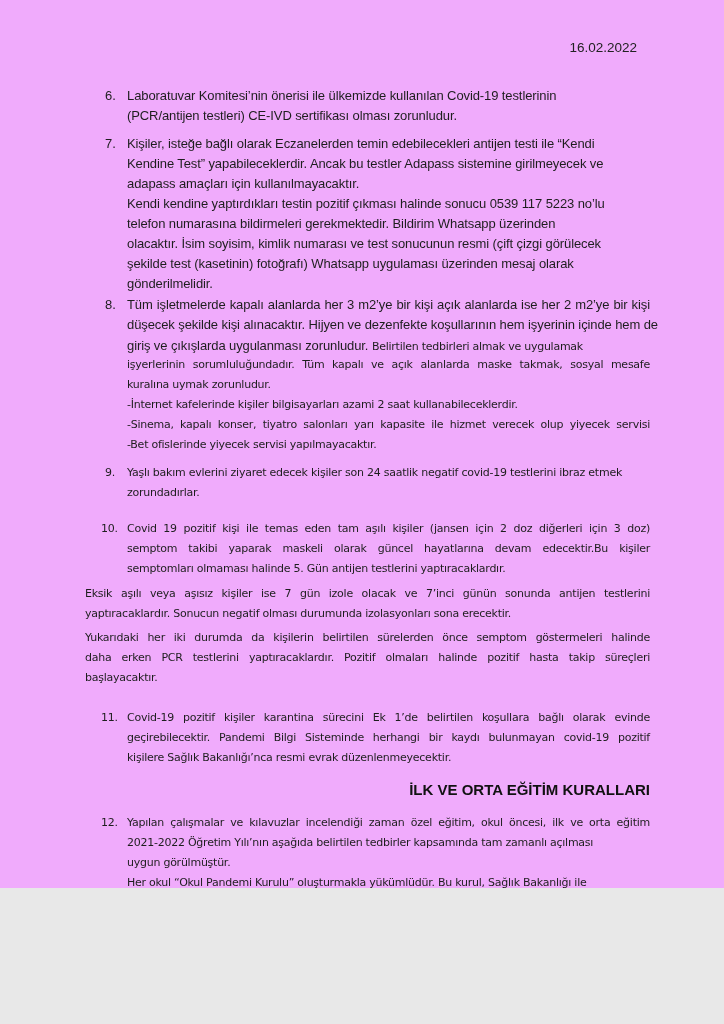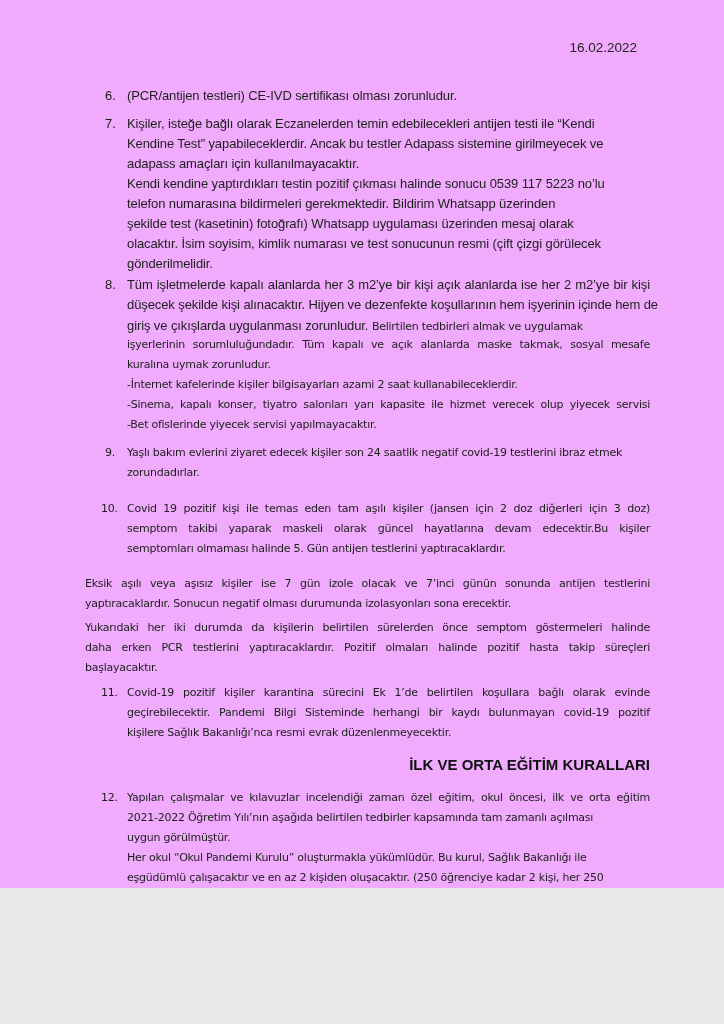--- a/index.html
+++ b/index.html
@@ -58,51 +58,52 @@
     line-height:22px;
     color:#111;
     white-space:nowrap;
   }
   
   .b-item-6        { margin-top:28px; }
   .b-item-7        { margin-top:8px; }
   .b-item-8        { margin-top:1px; }
   .b-item-9        { margin-top:8px; }
   .b-item-10       { margin-top:16px; }
-  .b-para-eksik    { margin-top:15px; }
+  .b-para-eksik    { margin-top:5px; }
   .b-para-yukaridaki { margin-top:4px; }
-  .b-item-11       { margin-top:5px; }
+  .b-item-11       { margin-top:20px; }
   .b-heading-egitim{ margin-top:11px;text-align:right; }
   .b-item-12       { margin-top:12px; }
   .page-number {
     position:absolute; left:85px; top:945px;
     font-family:"Liberation Sans",sans-serif;
     font-size:13px; line-height:16px; color:#222;
   }
 </style>
 </head>
 <body>
 
 <div class="page">
   <div class="content">
     <div class="date-line">16.02.2022</div>
     <div id="doc-body">
         <div class="block item b-item-6">
           <span class="num f1">6.</span>
+          <div class="line f1">Laboratuvar Komitesi’nin önerisi ile ülkemizde kullanılan Covid-19 testlerinin</div>
           <div class="line f1">(PCR/antijen testleri) CE-IVD sertifikası olması zorunludur.</div>
         </div>
         <div class="block item b-item-7">
           <span class="num f1">7.</span>
           <div class="line f1">Kişiler, isteğe bağlı olarak Eczanelerden temin edebilecekleri antijen testi ile “Kendi</div>
           <div class="line f1">Kendine Test” yapabileceklerdir. Ancak bu testler Adapass sistemine girilmeyecek ve</div>
           <div class="line f1">adapass amaçları için kullanılmayacaktır.</div>
           <div class="line f1">Kendi kendine yaptırdıkları testin pozitif çıkması halinde sonucu 0539 117 5223 no’lu</div>
           <div class="line f1">telefon numarasına bildirmeleri gerekmektedir. Bildirim Whatsapp üzerinden</div>
+          <div class="line f1">olacaktır. İsim soyisim, kimlik numarası ve test sonucunun resmi (çift çizgi görülecek</div>
           <div class="line f1">şekilde test (kasetinin) fotoğrafı) Whatsapp uygulaması üzerinden mesaj olarak</div>
-          <div class="line f1">olacaktır. İsim soyisim, kimlik numarası ve test sonucunun resmi (çift çizgi görülecek</div>
           <div class="line f1">gönderilmelidir.</div>
         </div>
         <div class="block item b-item-8">
           <span class="num f1">8.</span>
           <div class="line f1 stretch">Tüm işletmelerde kapalı alanlarda her 3 m2’ye bir kişi açık alanlarda ise her 2 m2’ye bir kişi</div>
           <div class="line f1 stretch">düşecek şekilde kişi alınacaktır. Hijyen ve dezenfekte koşullarının hem işyerinin içinde hem de</div>
           <div class="line "><span class="f1">giriş ve çıkışlarda uygulanması zorunludur. </span><span class="f2">Belirtilen tedbirleri almak ve uygulamak</span></div>
           <div class="line f2 stretch">işyerlerinin sorumluluğundadır. Tüm kapalı ve açık alanlarda maske takmak, sosyal mesafe</div>
           <div class="line f2">kuralına uymak zorunludur.</div>
           <div class="line f2">-İnternet kafelerinde kişiler bilgisayarları azami 2 saat kullanabileceklerdir.</div>

